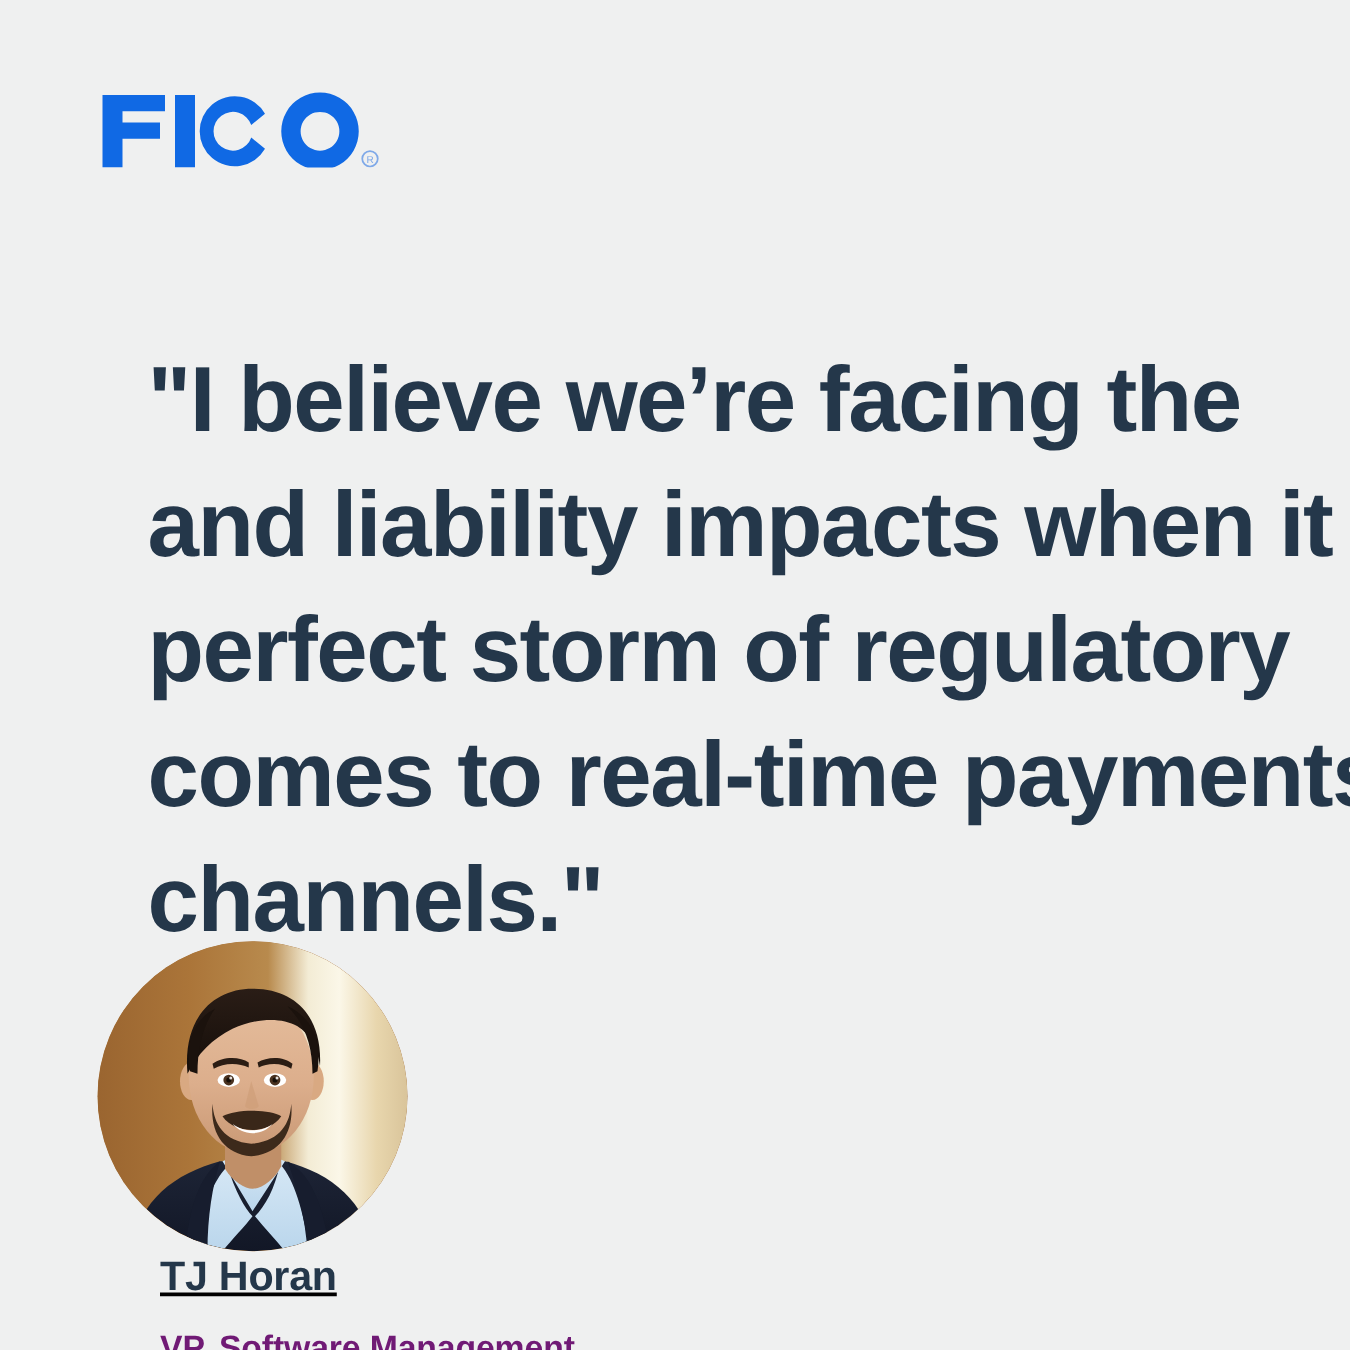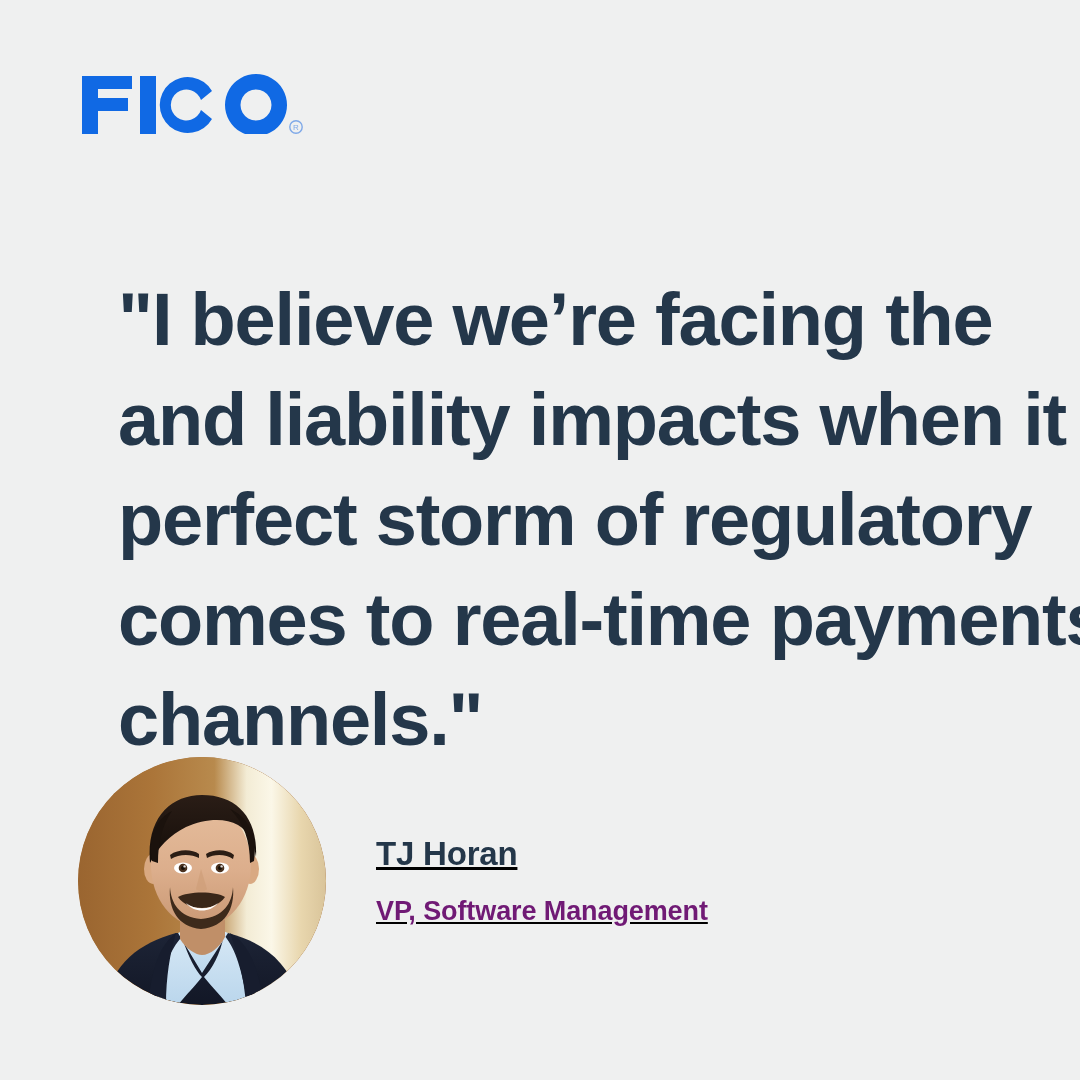--- a/index.html
+++ b/index.html
@@ -50,21 +50,22 @@
   }
 
   
   .attribution {
     position: absolute;
     left: 78px;
     top: 753px;
     width: 900px;
     height: 256px;
     display: flex;
-    align-items: center;
+    flex-direction: column;
+    align-items: flex-start;
     text-decoration: underline;
   }
 
   .avatar {
     width: 248px;
     height: 248px;
     border-radius: 50%;
     overflow: hidden;
     flex: 0 0 248px;
     position: relative;

